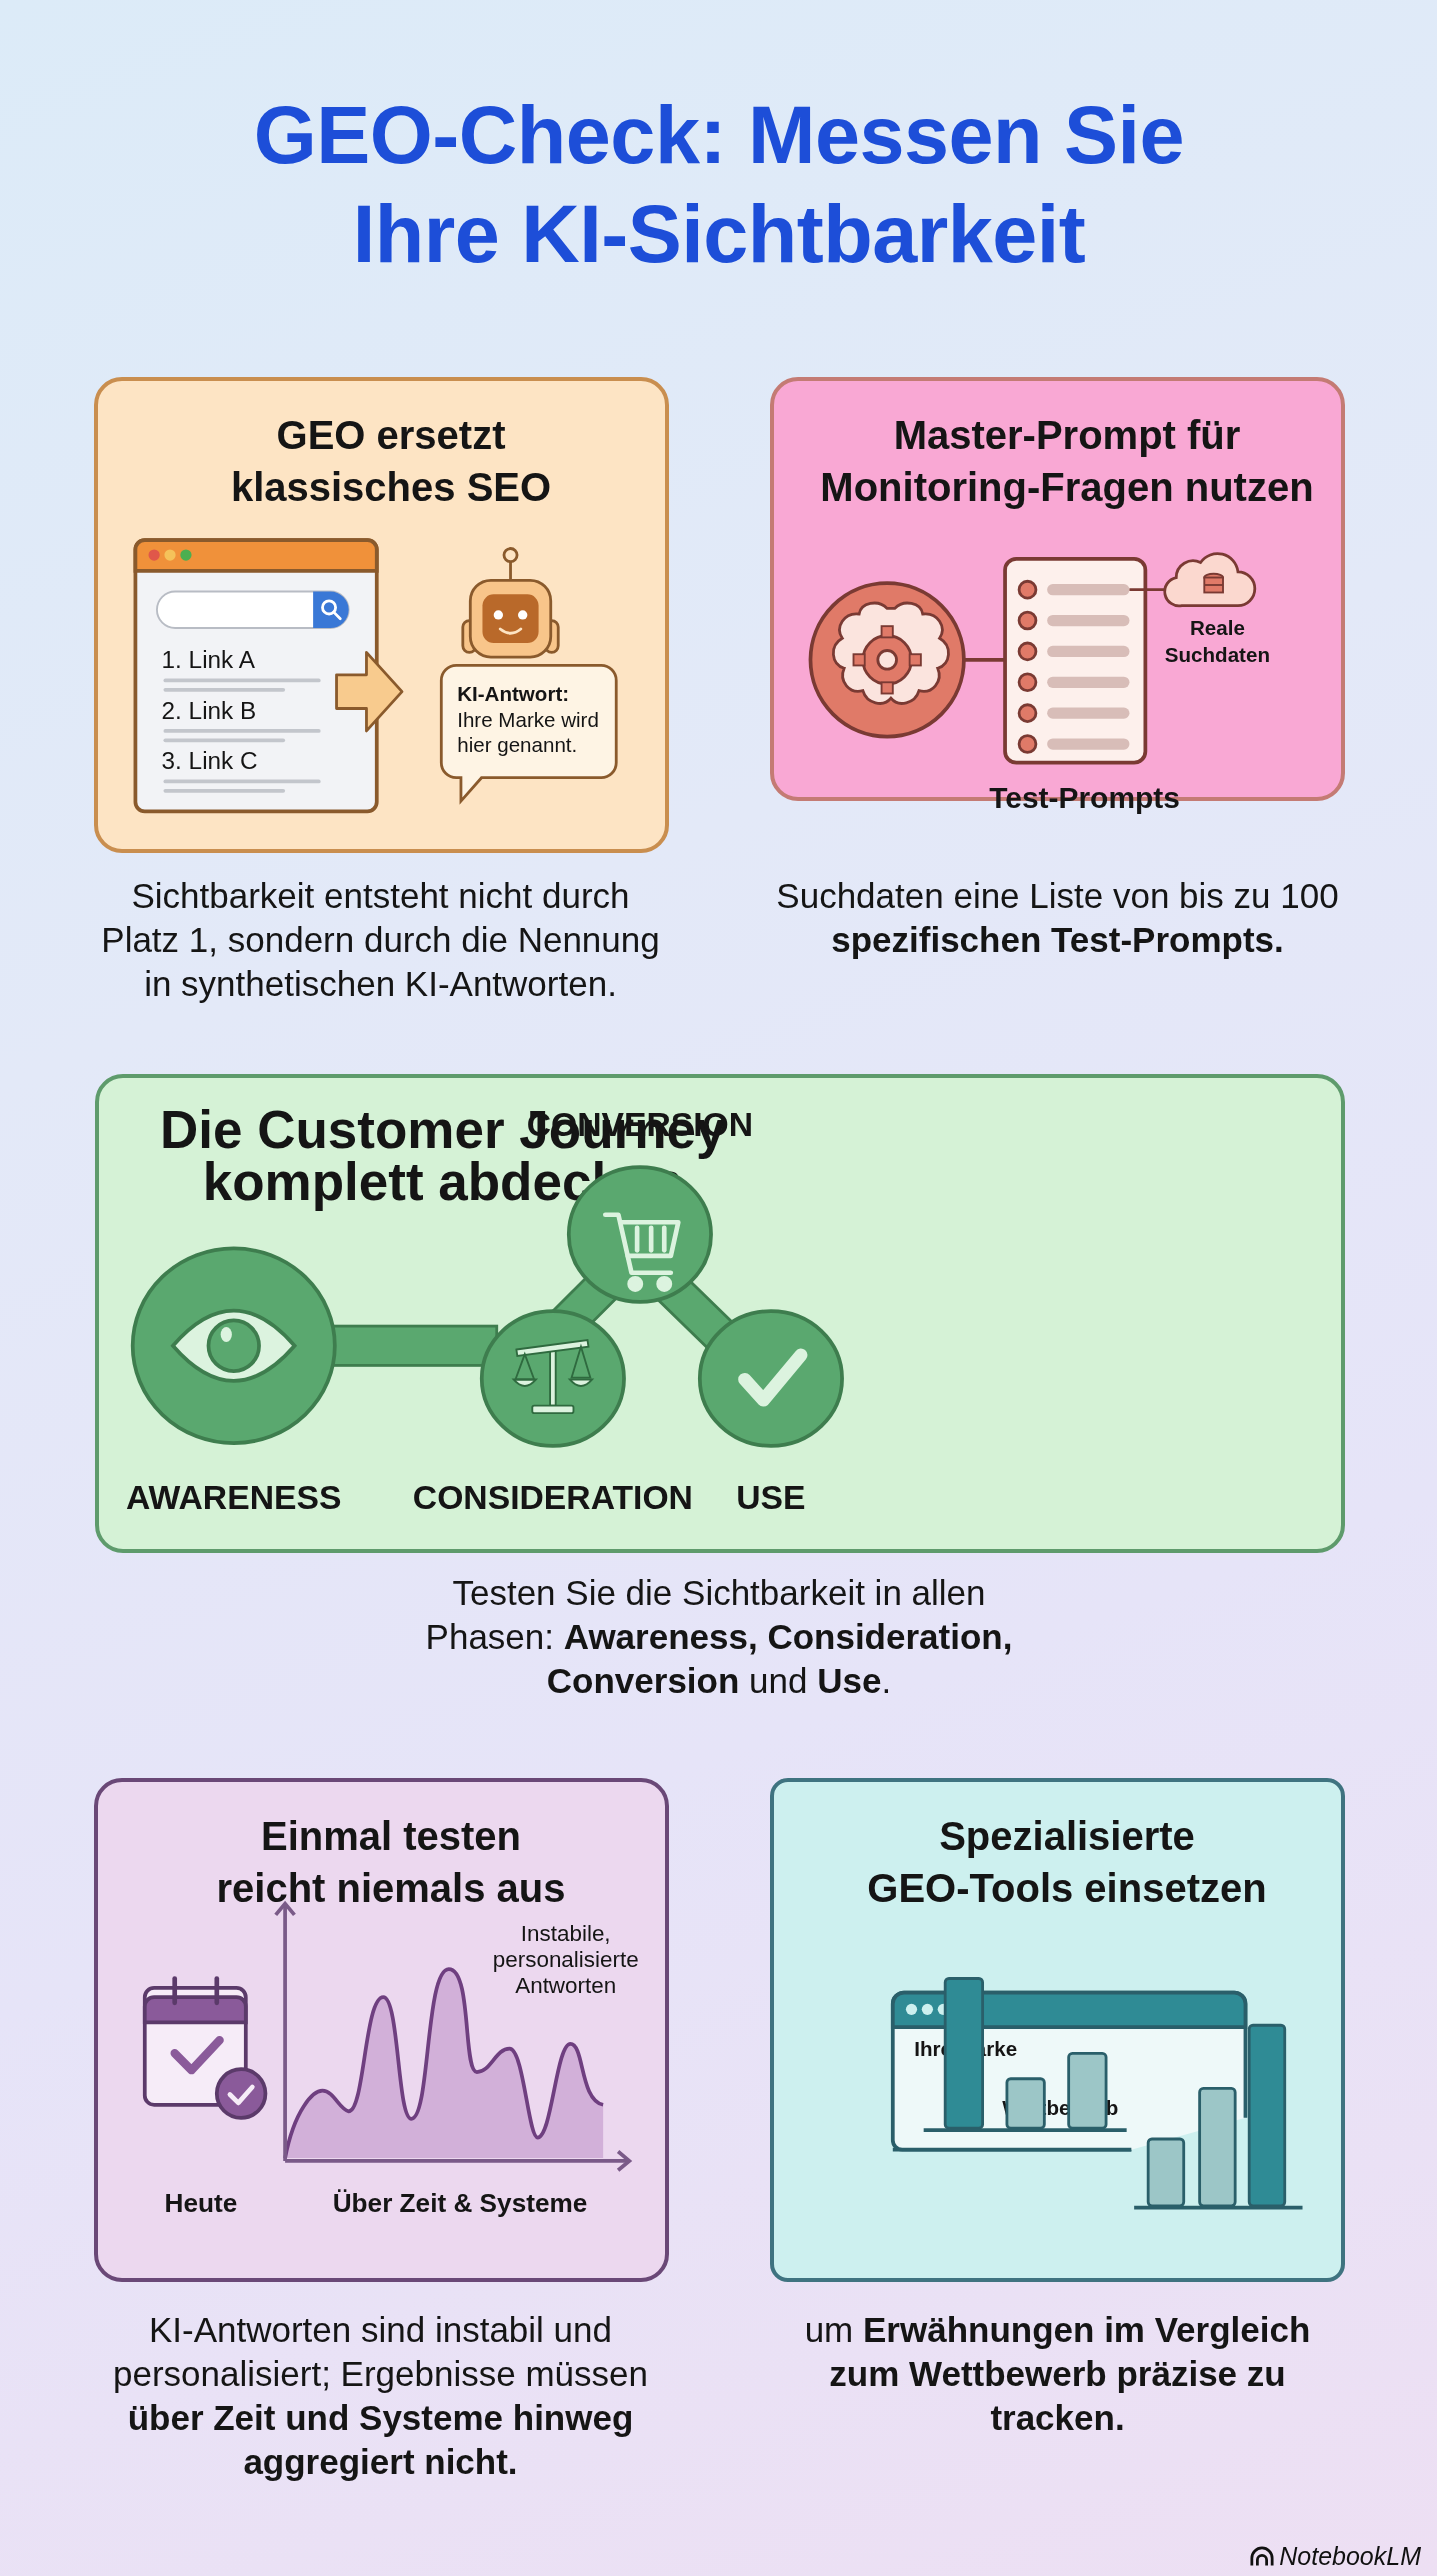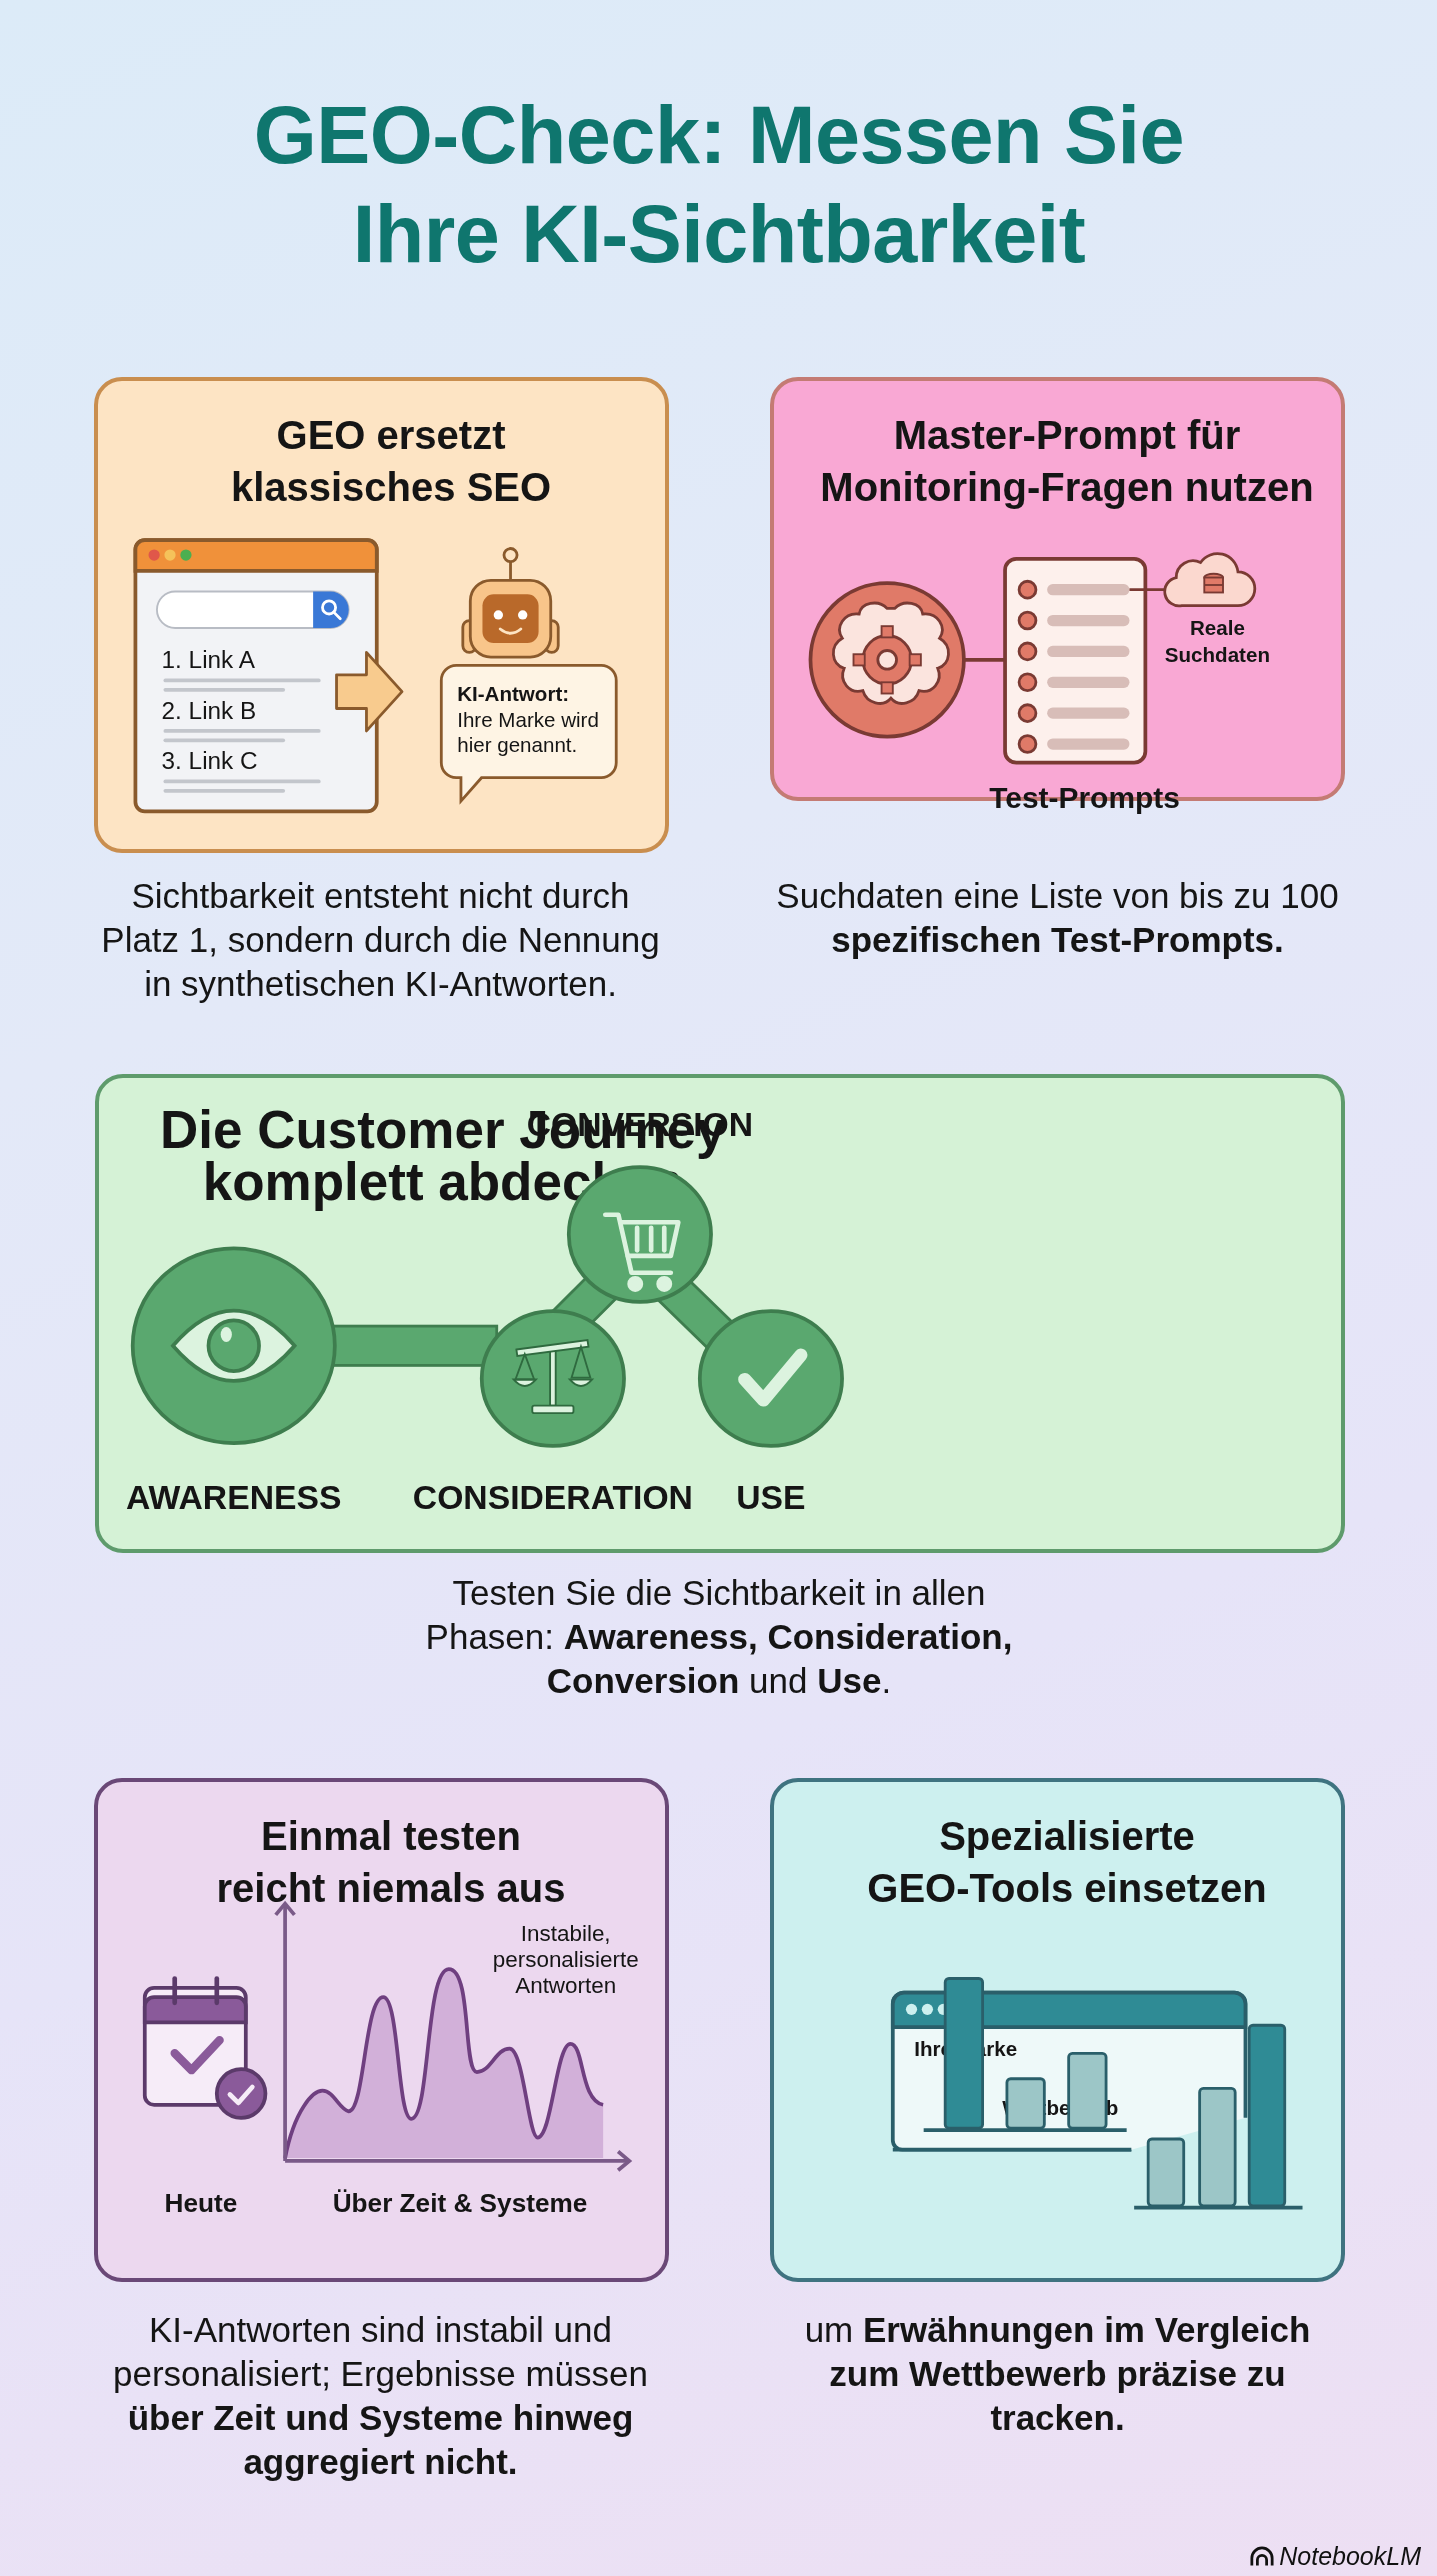--- a/index.html
+++ b/index.html
@@ -8,38 +8,38 @@
       position: relative;
       overflow: hidden;
       font-family: "Liberation Sans", "DejaVu Sans", sans-serif;
       color: #111;
       background: linear-gradient(160deg, #dcebf8 0%, #e3e9f8 35%, #e6e4f8 65%, #eddff3 100%);
     }
     .abs { position: absolute; }
     .main-title {
       left: 0; width: 1438px; top: 86px;
       text-align: center; font-weight: 700; font-size: 81px; line-height: 99px;
-      letter-spacing: -0.5px; color: #0f766e;
+      letter-spacing: -0.5px; color: #1d4ed8;
     }
     .card {
       position: absolute; border-radius: 28px; border: 4.7px solid;
     }
     .card-title {
       position: absolute; left: 0; right: 0; text-align: center;
       font-weight: 700; font-size: 40px; line-height: 52px; color: #151515; padding-left: 19px;
     }
     .caption {
       position: absolute; text-align: center; font-size: 35px; line-height: 44px; color: #151515;
     }
     .caption b { font-weight: 700; }
     .c-orange { left: 94px; top: 377px; width: 575px; height: 476px; background: #fde4c4; border-color: #c98e4f; }
     .c-pink { left: 770px; top: 377px; width: 575px; height: 424px; background: #f9a8d4; border-color: #c47b74; }
     .c-green { left: 95px; top: 1074px; width: 1250px; height: 479px; background: #d5f2d6; border-color: #5e9b6c; }
     .c-purple { left: 94px; top: 1778px; width: 575px; height: 504px; background: #ecd8ef; border-color: #6a4877; }
-    .c-teal { left: 770px; top: 1778px; width: 575px; height: 504px; background: #cdf0ef; border-color: #3f7380; }
+    .c-teal { left: 770px; top: 1778px; width: 575px; height: 504px; background: #cdf0ef; border-color: #3f7380; border-radius: 18px; }
     svg text { font-family: "Liberation Sans", "DejaVu Sans", sans-serif; }
     .brand {
       position: absolute; right: 17px; top: 2542px; font-size: 25px; color: #111;
       display: flex; align-items: center; gap: 5.6px; font-style: italic;
     }
   </style>
 </head>
 <body>
 
 <div class="abs main-title">

